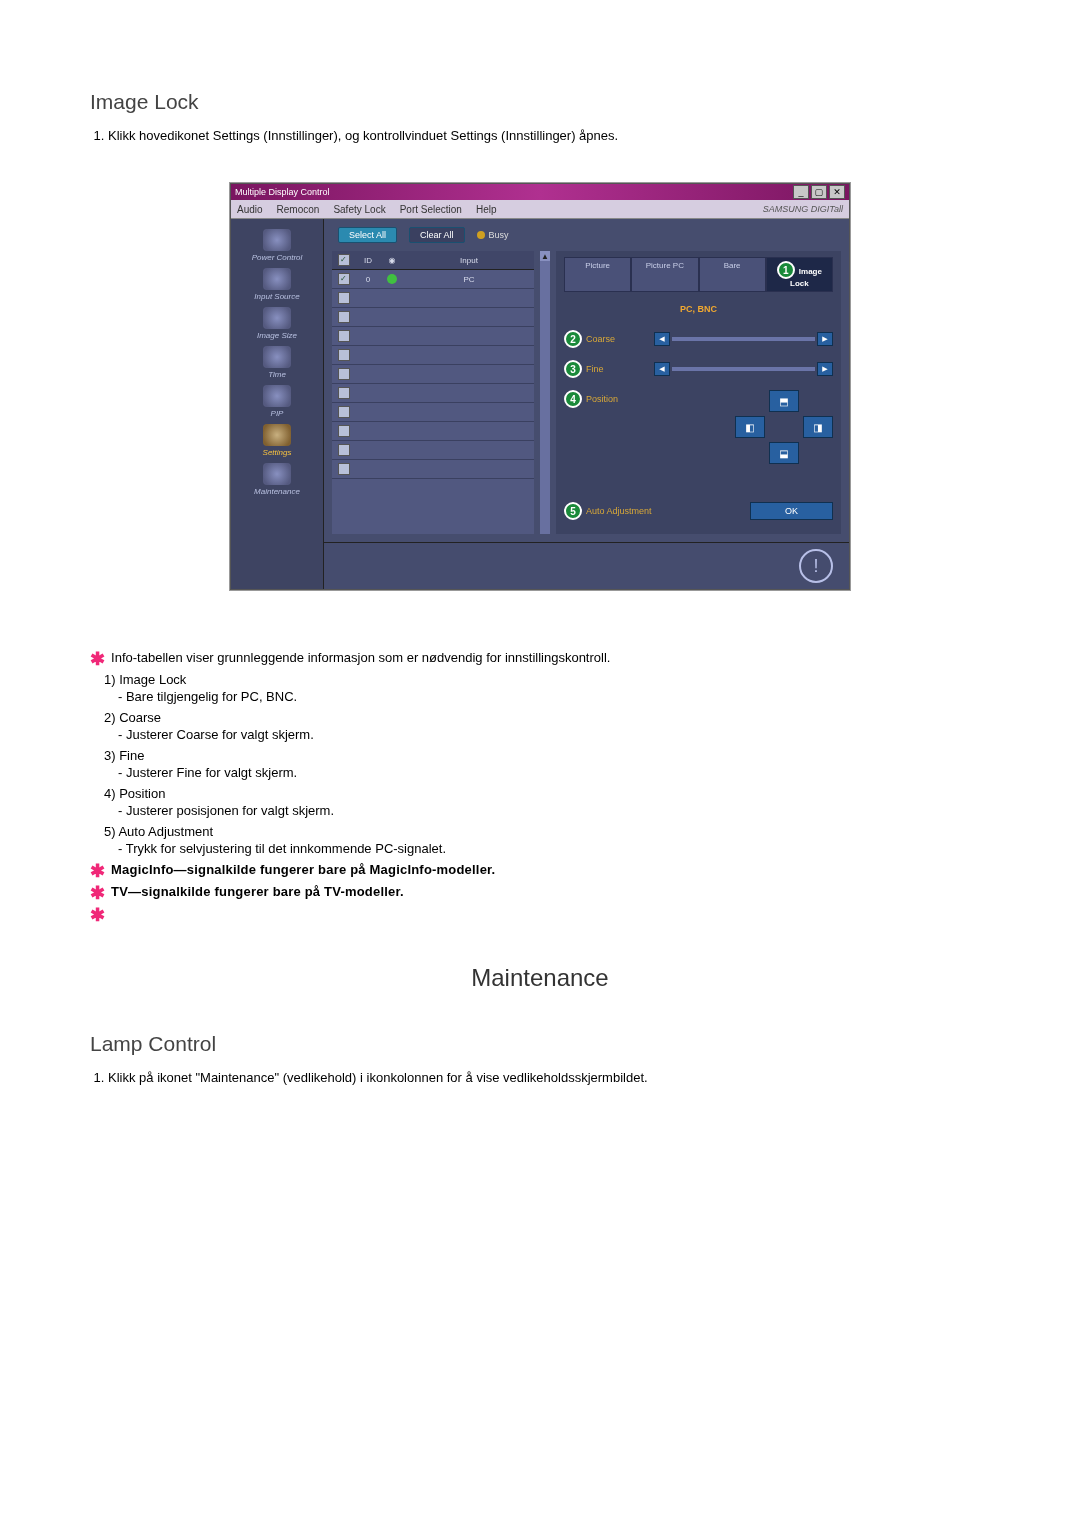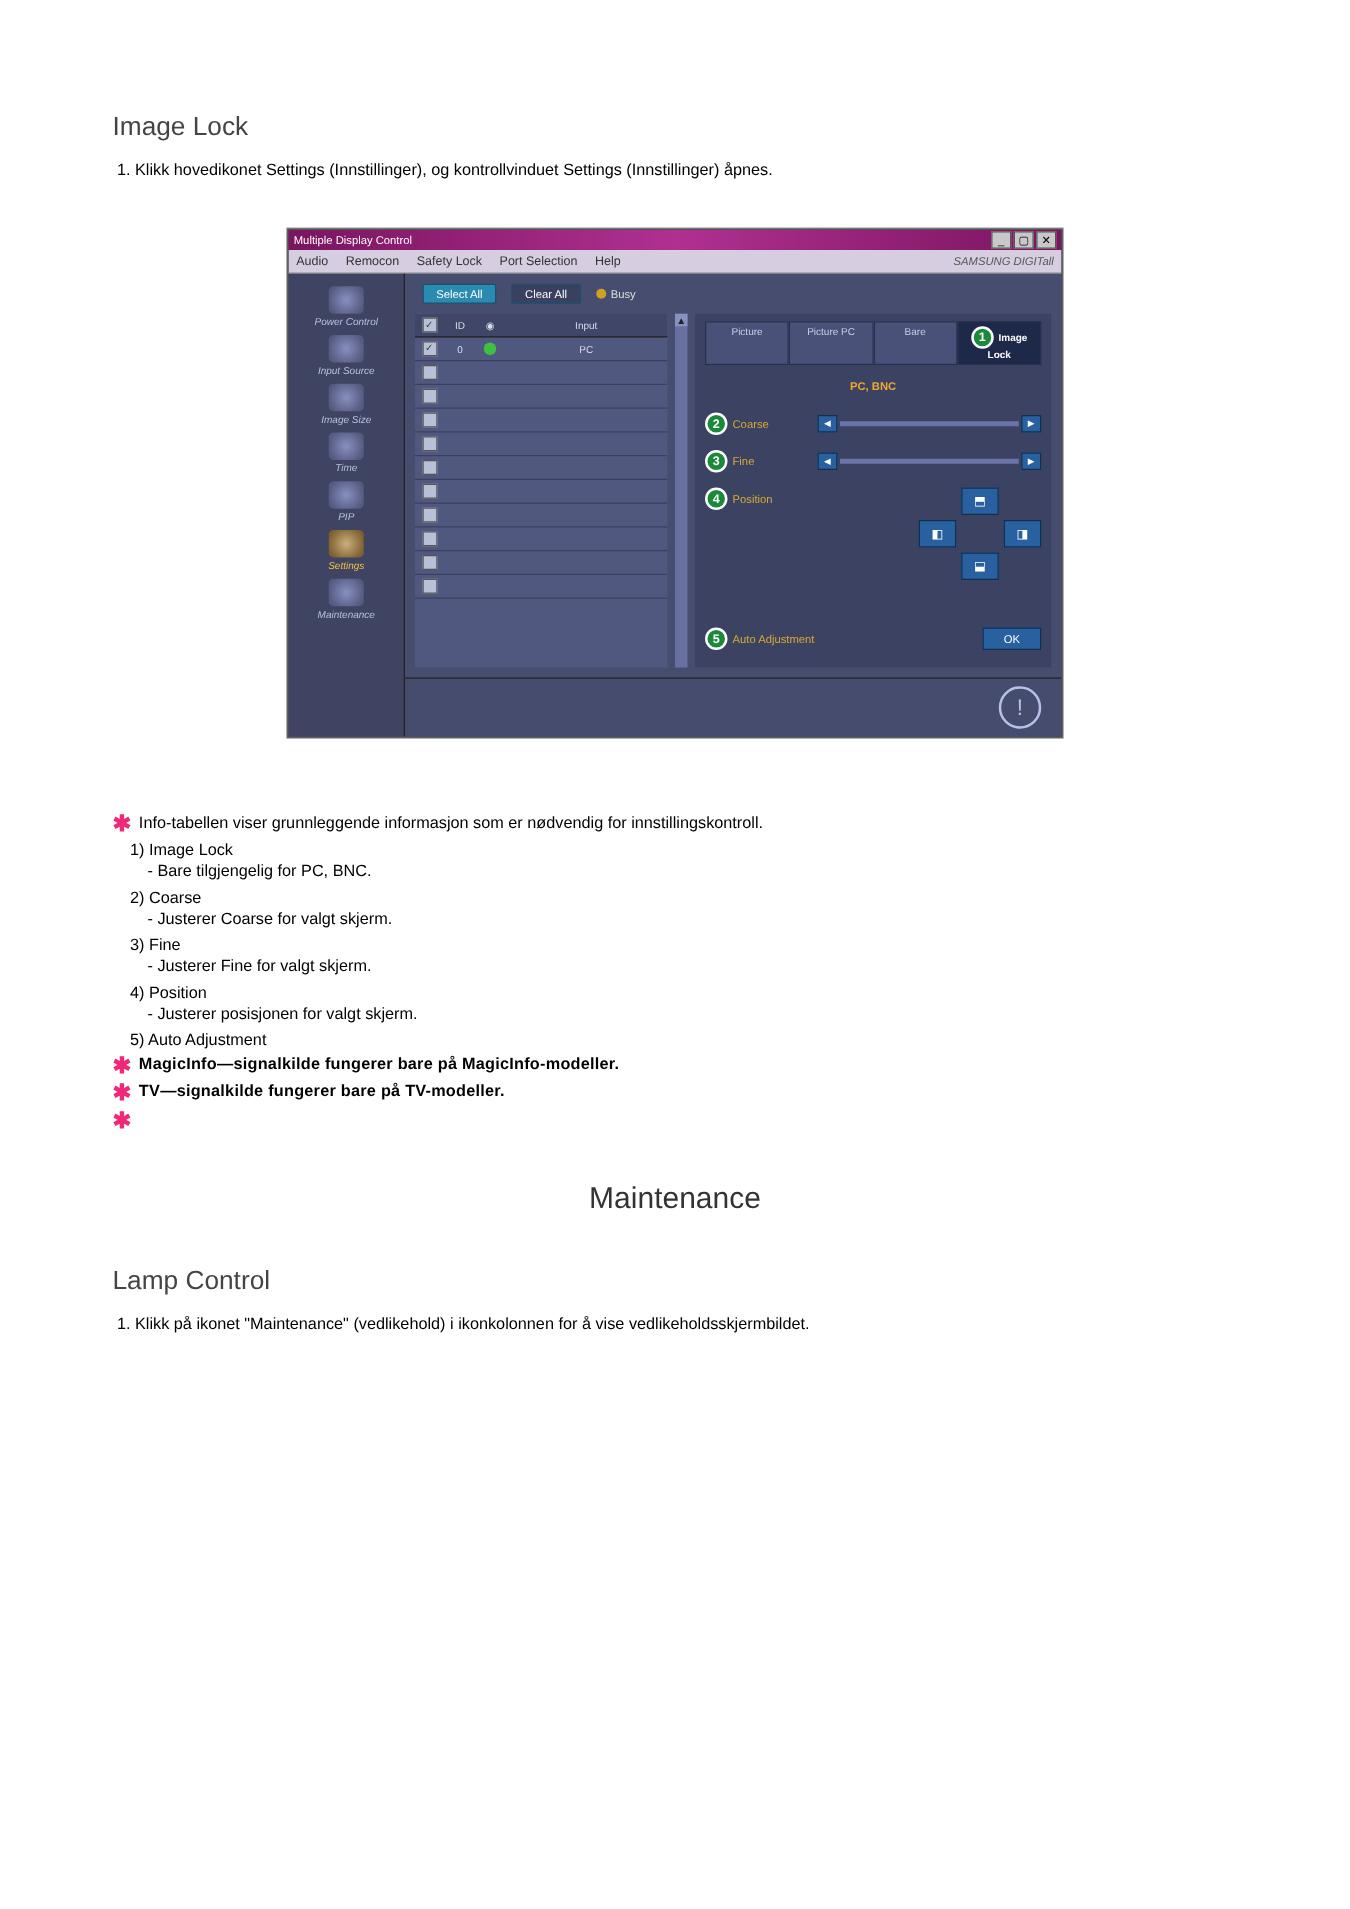--- a/index.html
+++ b/index.html
@@ -292,21 +292,21 @@
   margin-left: auto;
 }
 .pos-cell {
   background:#2860a0; border:1px solid #103050;
   display:flex; align-items:center; justify-content:center;
   color:#fff; font-size:10px;
 }
 .pos-cell.empty { visibility:hidden; }
 .okbtn {
   background:#2860a0; border:1px solid #103050;
-  color:#fff; padding:3px 16px; font-size:9px;
+  color:#fff; padding:3px 34px; font-size:9px;
   margin-left: auto;
 }
 .footer-panel {
   height: 46px;
   background: #454c6e;
   border-top: 1px solid #222;
   display:flex; align-items:center; justify-content:flex-end;
   padding-right: 16px;
 }
 .warn-icon {
@@ -568,20 +568,21 @@
   <div class="numlist">
     <div class="num-title">1) Image Lock</div>
     <div class="num-desc">- Bare tilgjengelig for PC, BNC.</div>
     <div class="num-title">2) Coarse</div>
     <div class="num-desc">- Justerer Coarse for valgt skjerm.</div>
     <div class="num-title">3) Fine</div>
     <div class="num-desc">- Justerer Fine for valgt skjerm.</div>
     <div class="num-title">4) Position</div>
     <div class="num-desc">- Justerer posisjonen for valgt skjerm.</div>
     <div class="num-title">5) Auto Adjustment</div>
+    <div class="num-desc">- Trykk for selvjustering til det innkommende PC-signalet.</div>
   </div>
   <div class="star-row">
     <span class="star">✱</span>
     <span class="bold-note">MagicInfo—signalkilde fungerer bare på MagicInfo-modeller.</span>
   </div>
   <div class="star-row">
     <span class="star">✱</span>
     <span class="bold-note">TV—signalkilde fungerer bare på TV-modeller.</span>
   </div>
   <div class="star-row">

